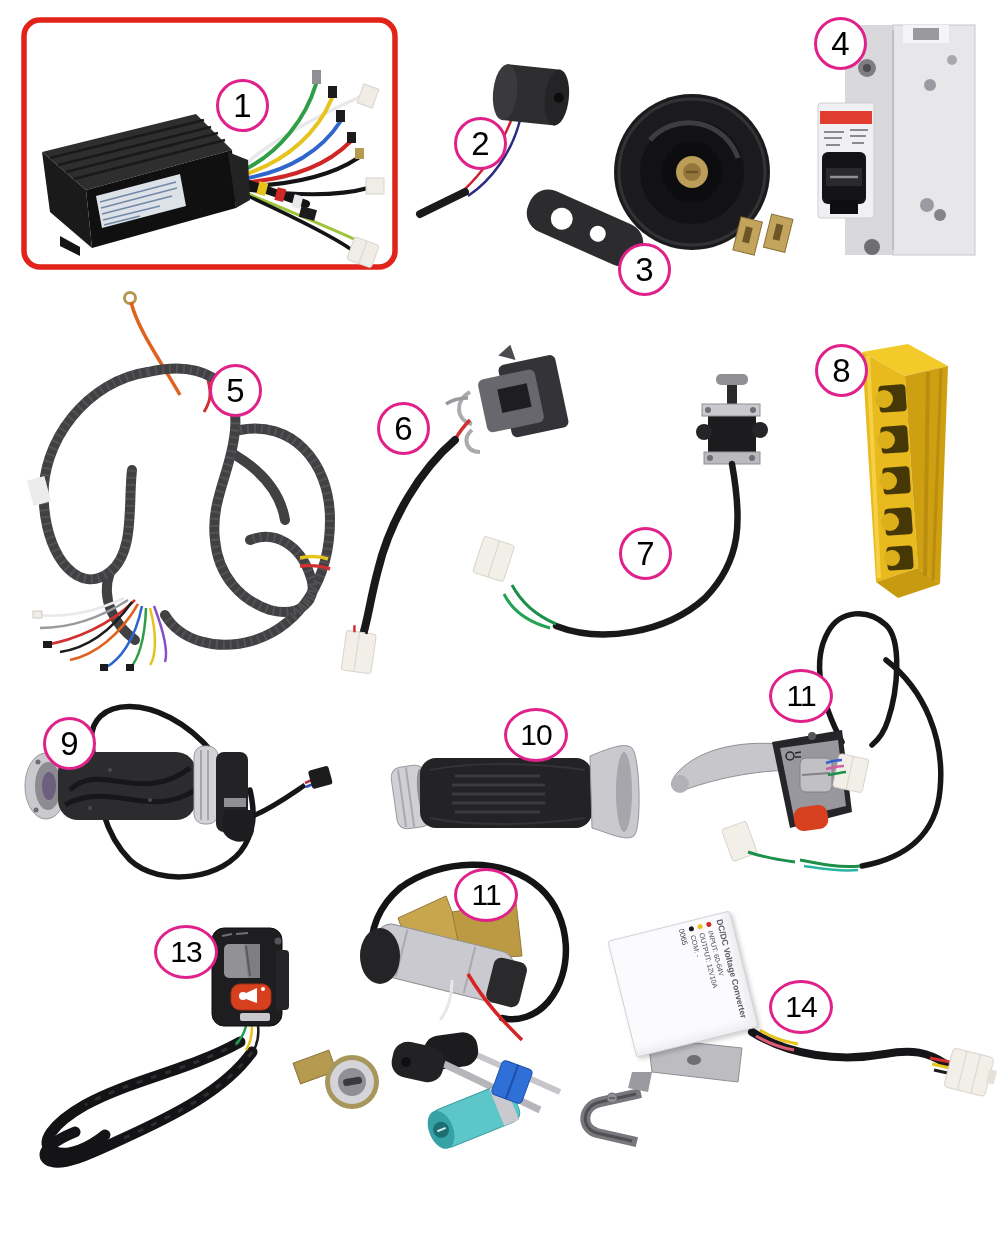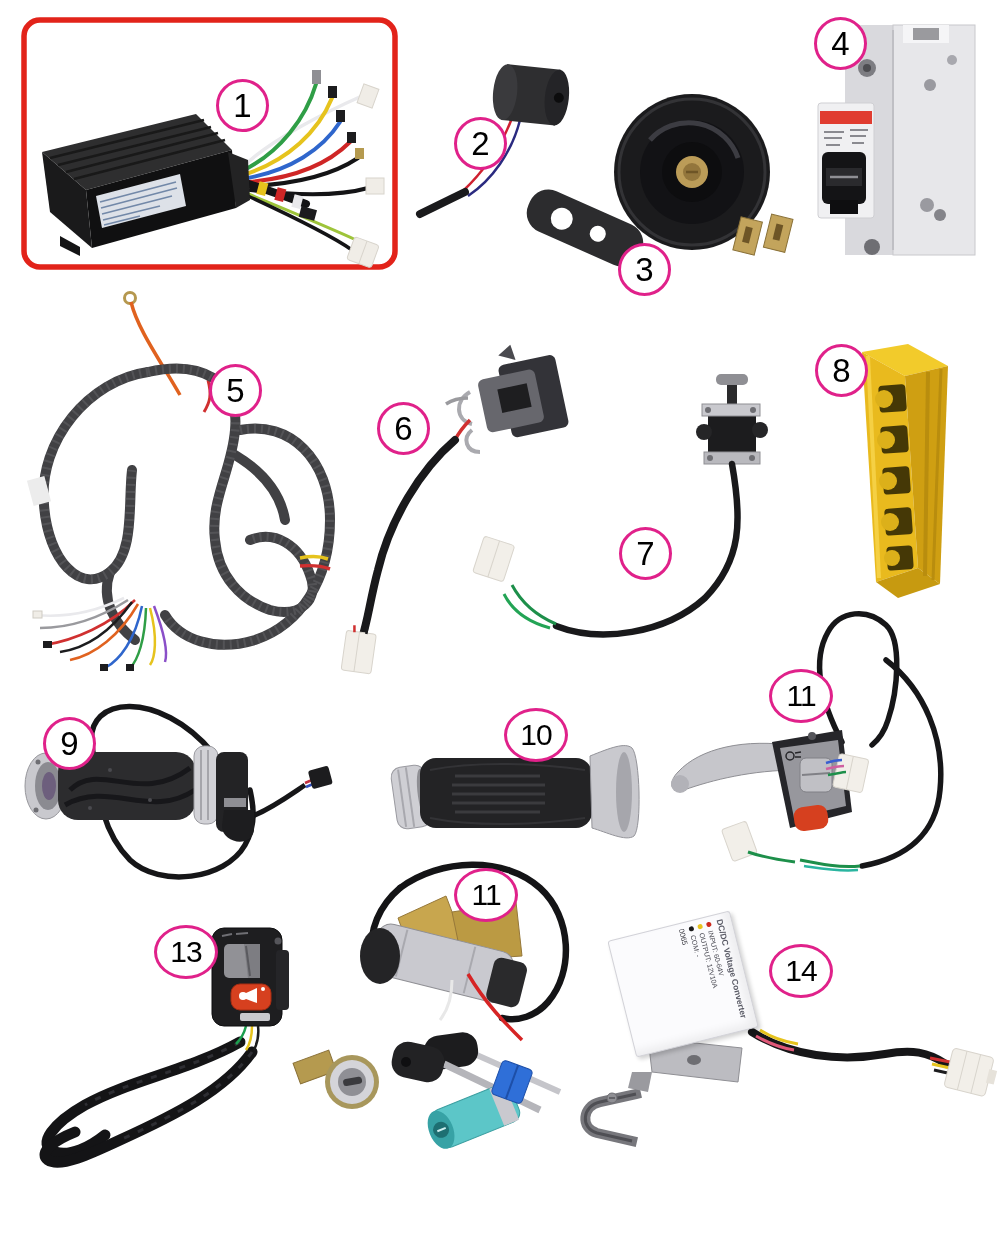--- a/index.html
+++ b/index.html
@@ -464,17 +464,17 @@
     </div>
 <div class="callout c2" style="left:769px;top:669px;">
       <span>11</span>
     </div>
 <div class="callout c2" style="left:154px;top:925px;">
       <span>13</span>
     </div>
 <div class="callout c2" style="left:454px;top:868px;">
       <span>11</span>
     </div>
-<div class="callout c2" style="left:769px;top:944px;">
+<div class="callout c2" style="left:769px;top:980px;">
       <span>14</span>
     </div>
 
 </div>
 
 </body></html>

